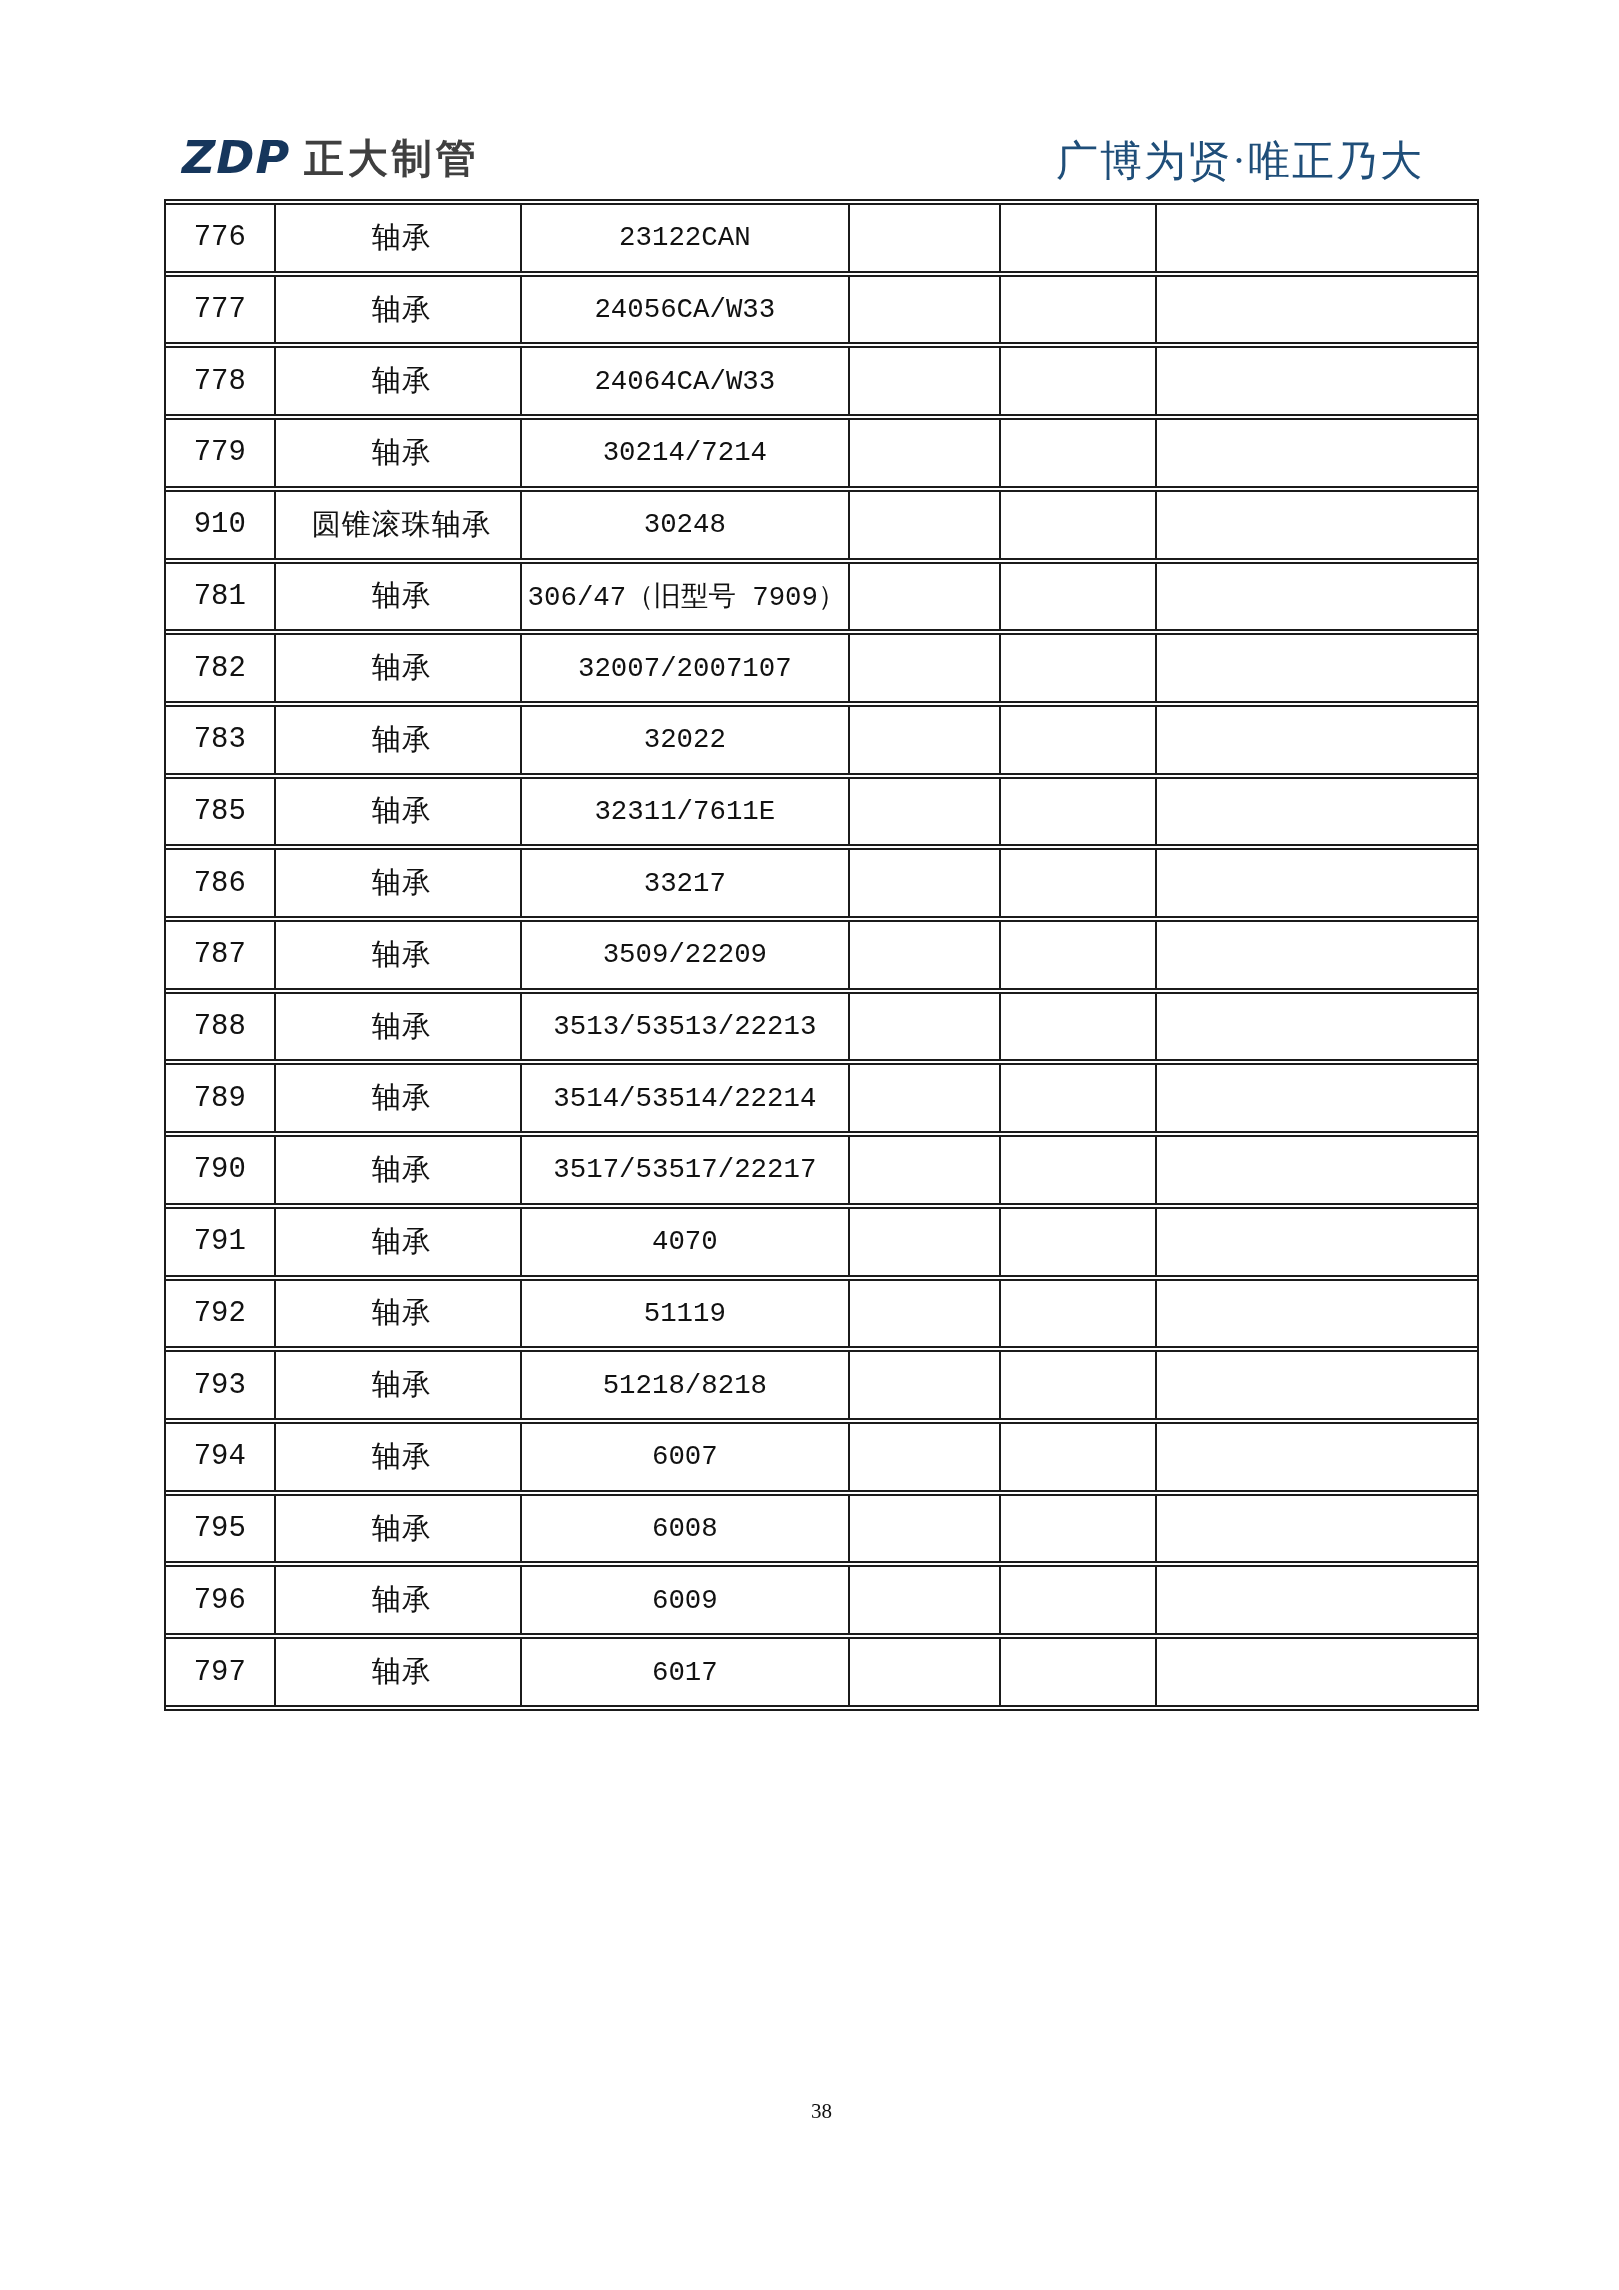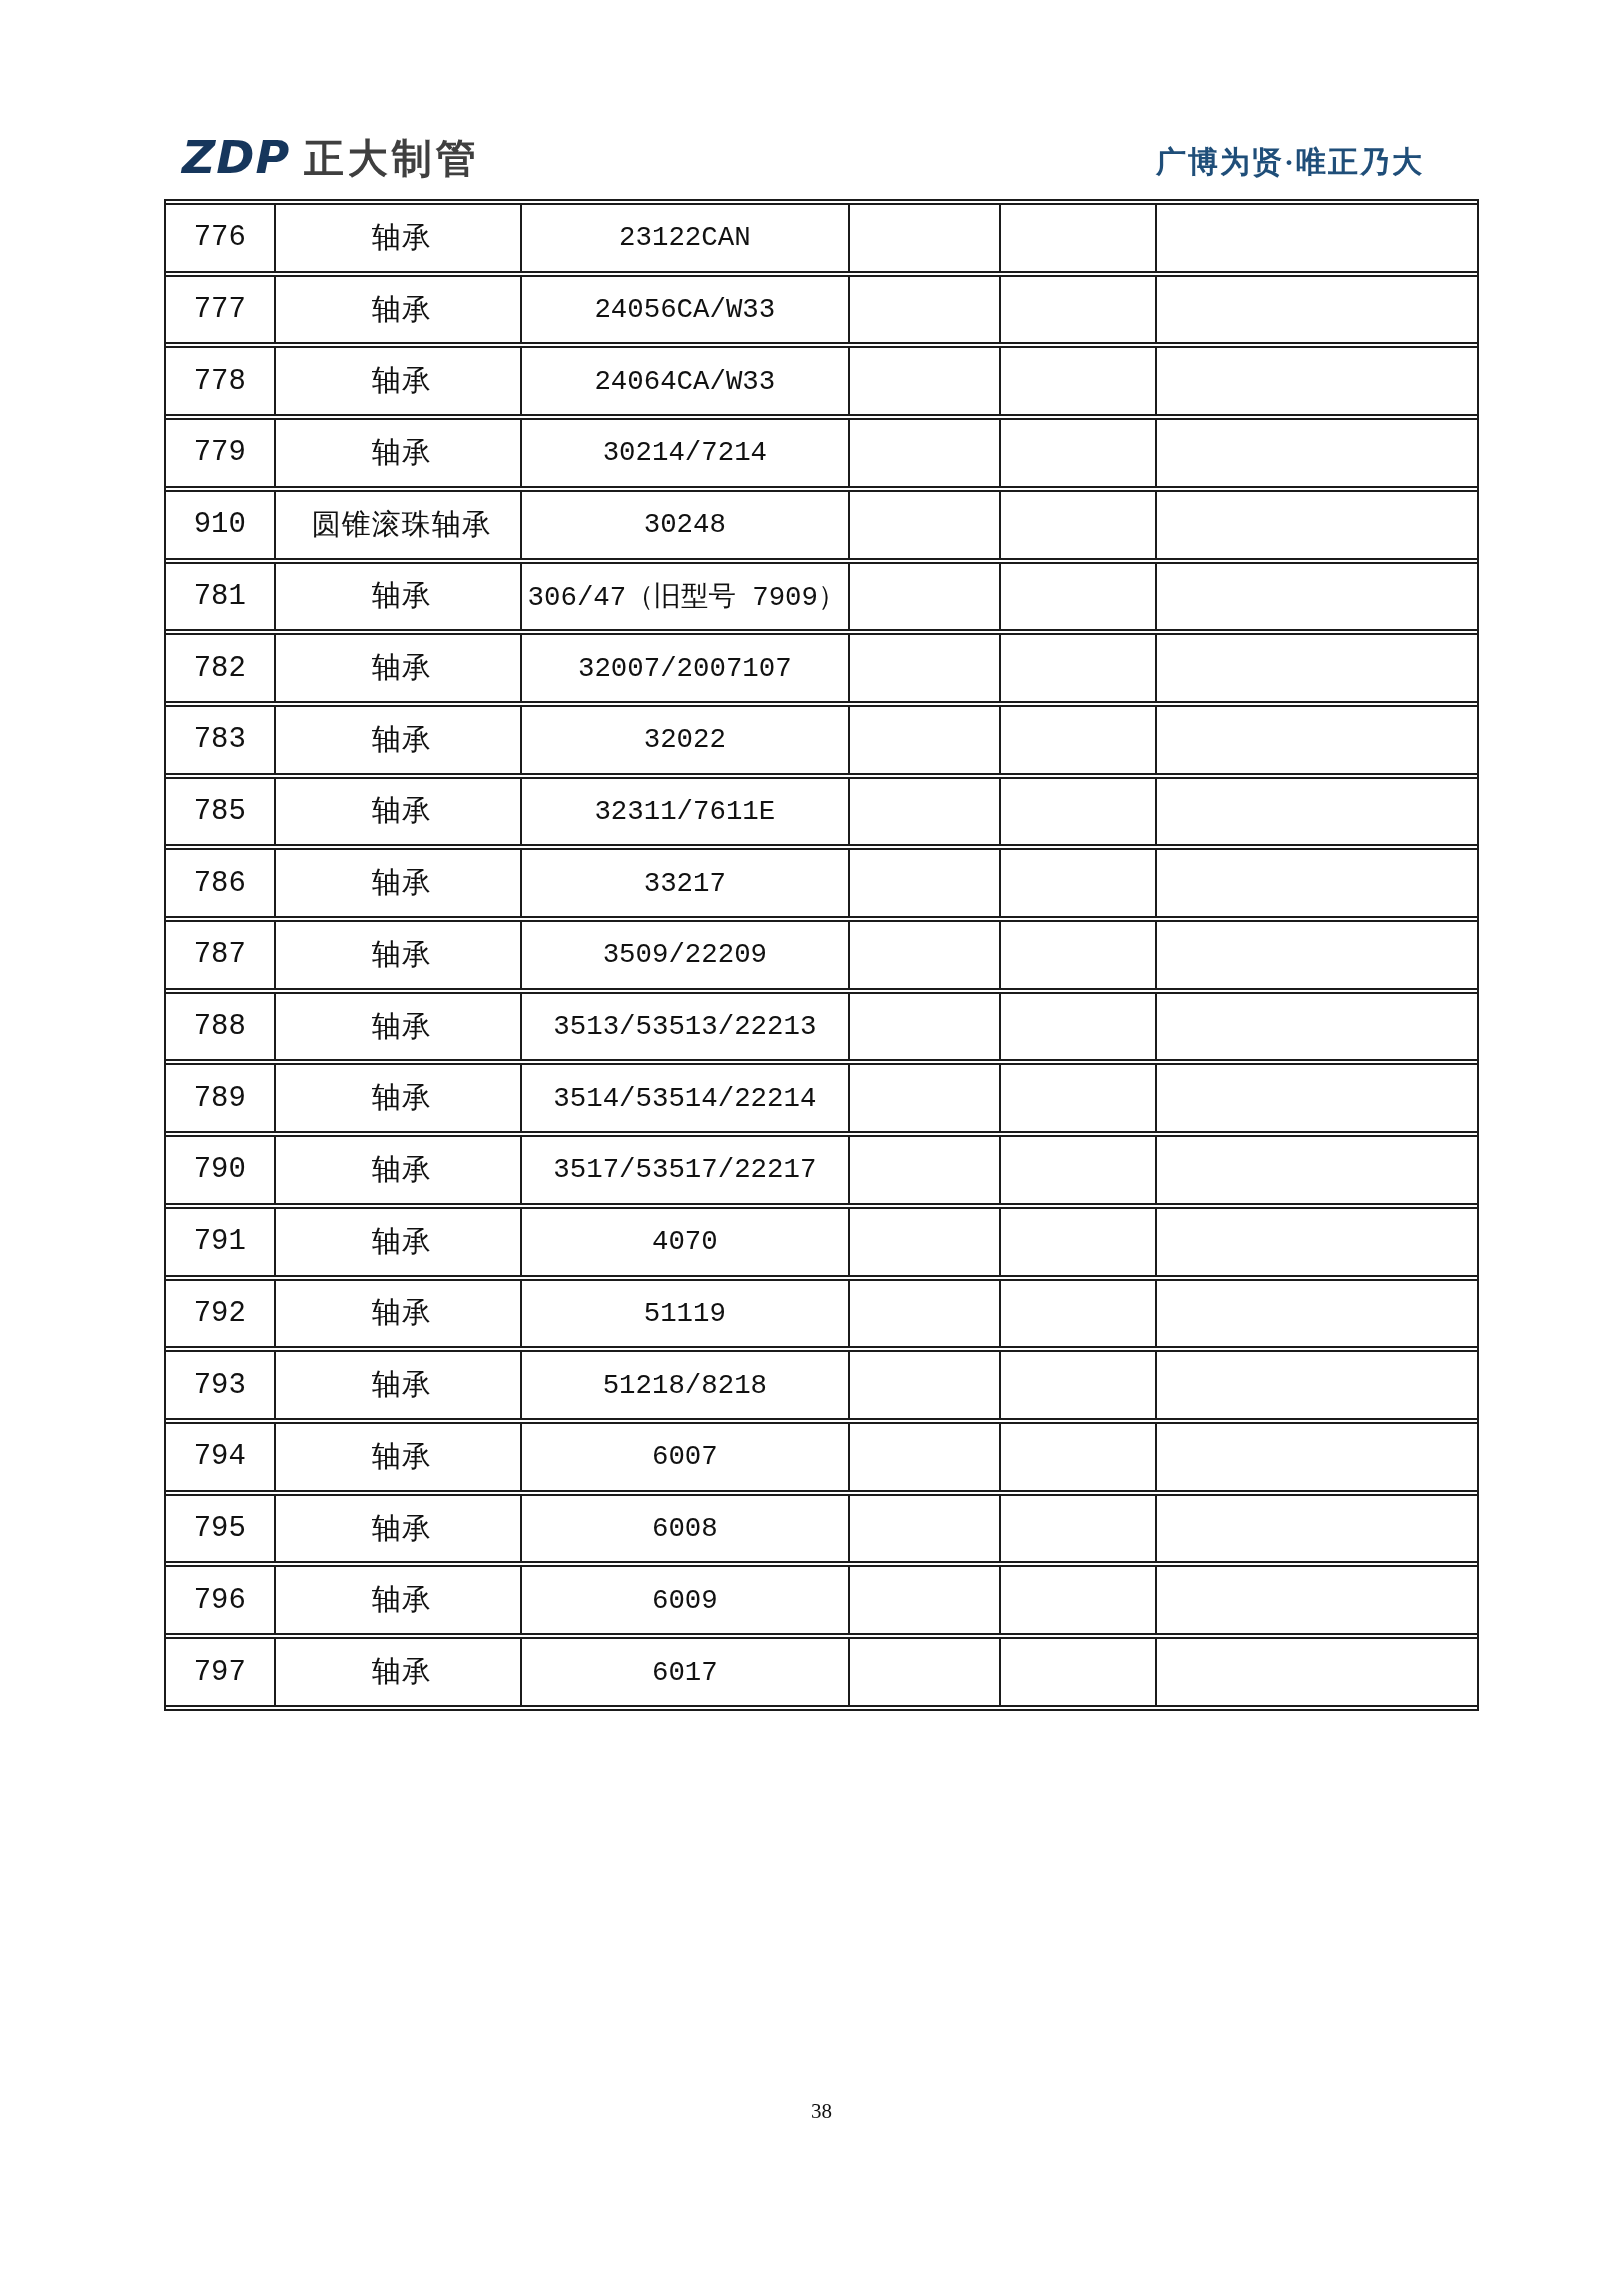--- a/index.html
+++ b/index.html
@@ -37,22 +37,22 @@
     font-family:"Liberation Sans",sans-serif;
     font-weight:700;
     font-size:40px;line-height:47px;
     color:var(--logo-gray);
     letter-spacing:3.9px;
     margin-left:13.7px;
   }
   .slogan{
     position:absolute;right:195px;top:141px;
     font-family:"Liberation Serif",serif;
-    font-weight:700;
-    font-size:30px;line-height:41px;
+    font-weight:400;
+    font-size:42px;line-height:41px;
     color:var(--slogan-blue);
     letter-spacing:2px;
     white-space:nowrap;
   }
   
   .parts-table{
     position:absolute;left:164px;top:199px;
     width:1315px;height:1512px;
     border:2px solid var(--line);
     border-collapse:separate;

